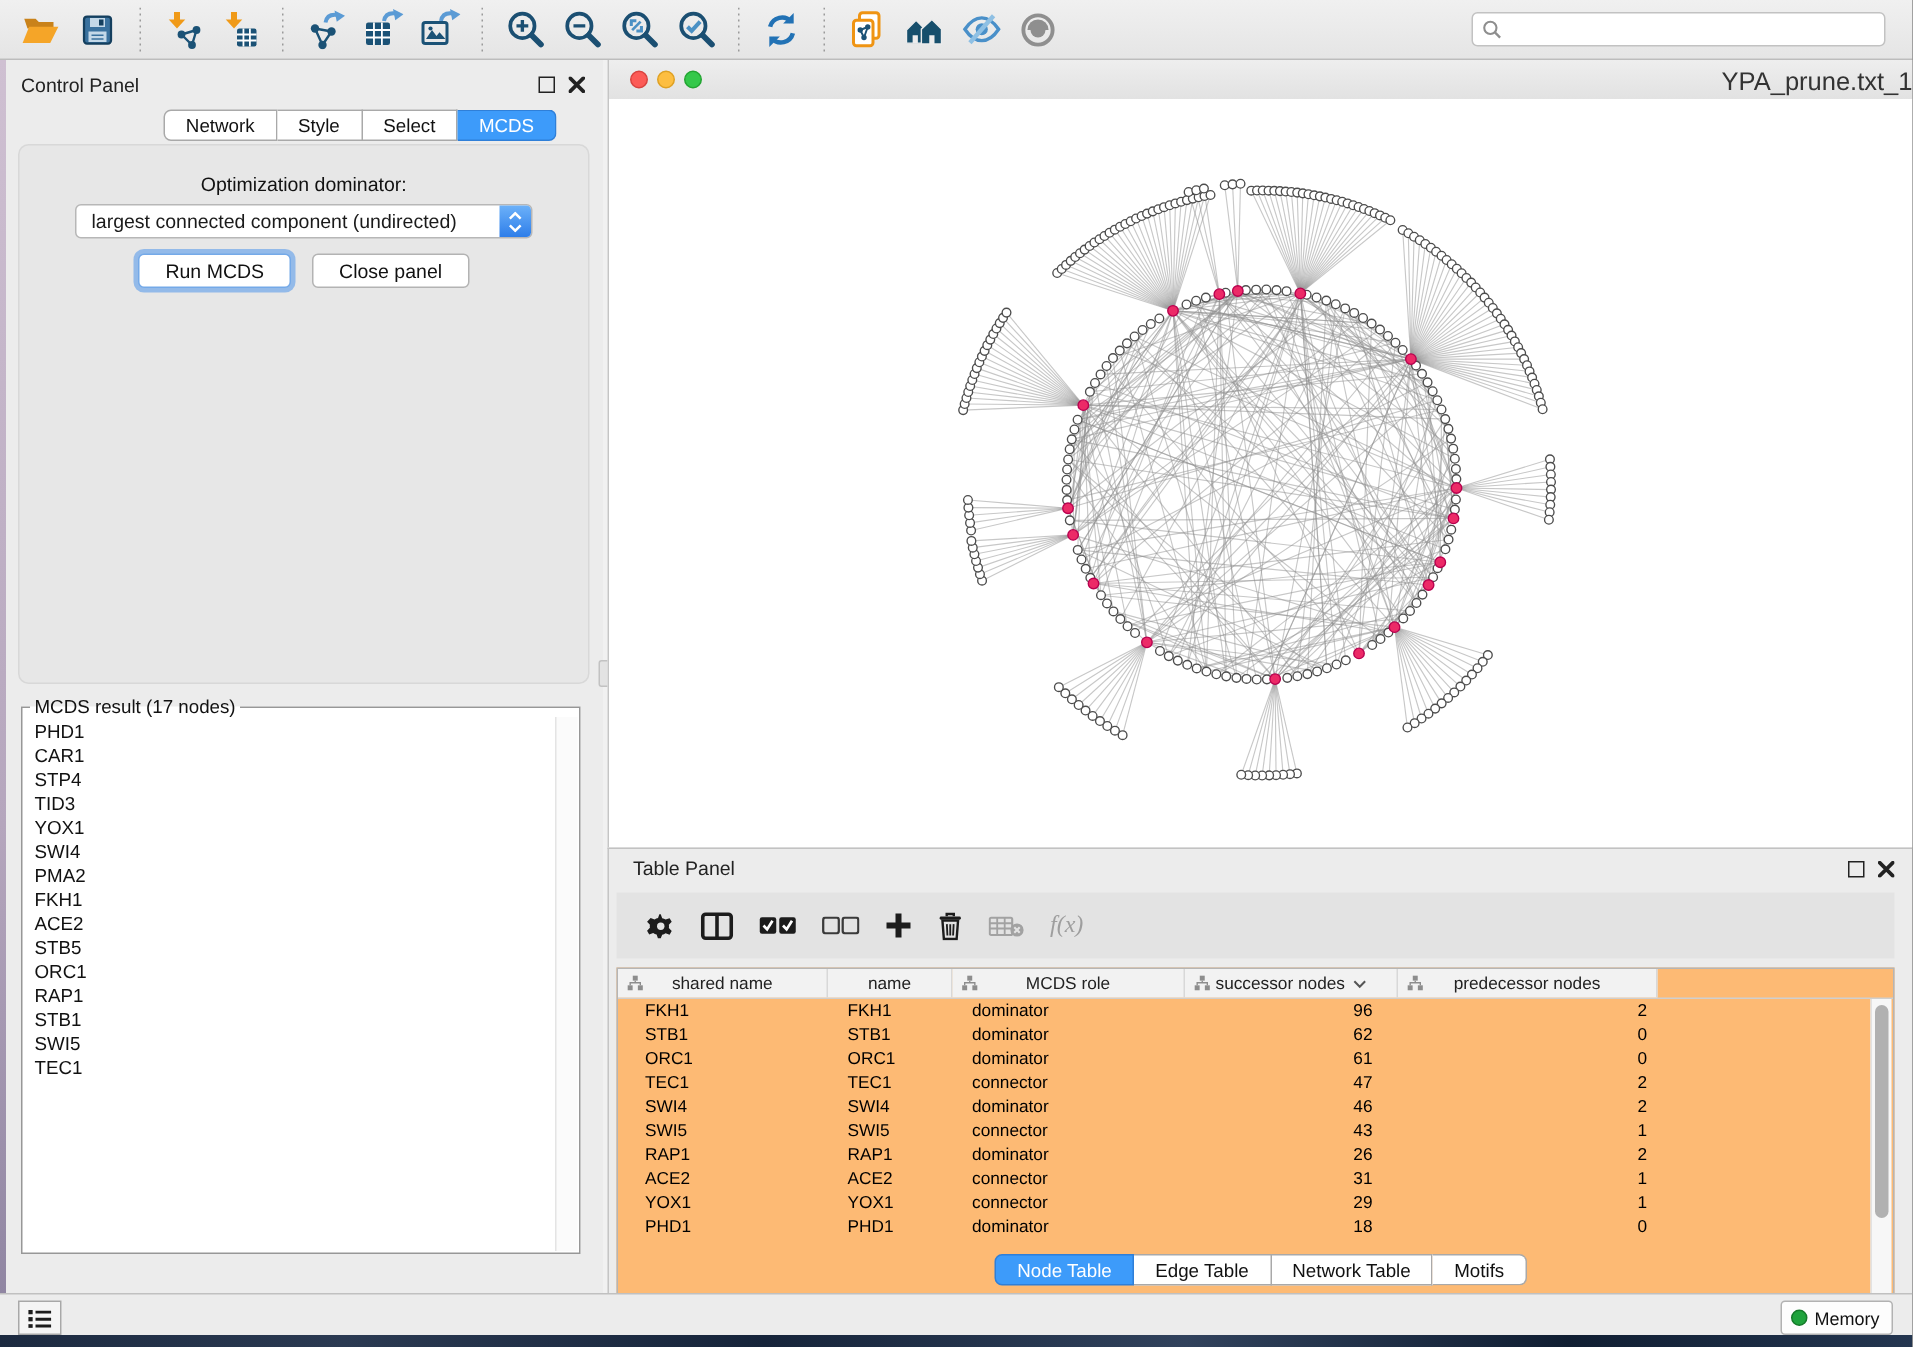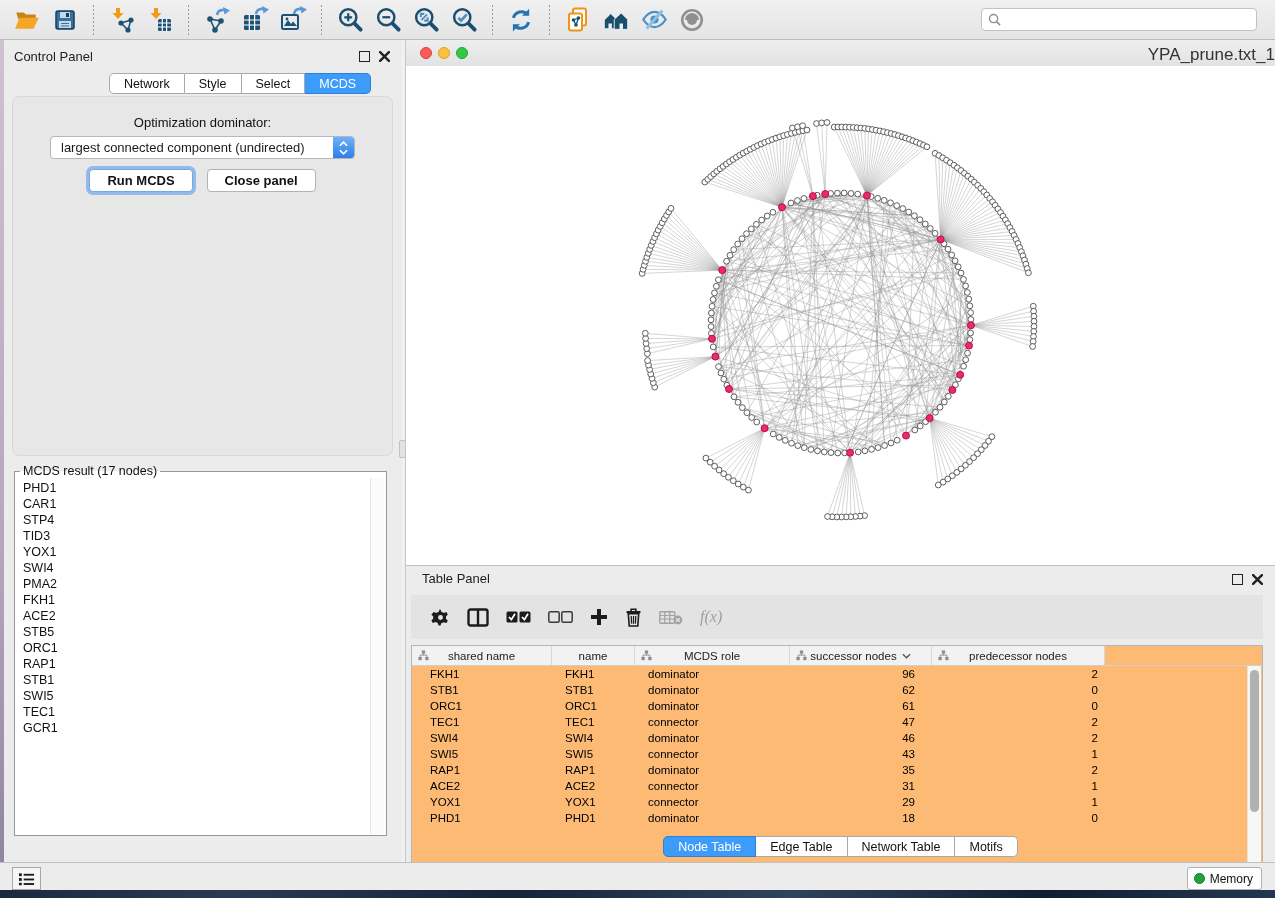--- a/index.html
+++ b/index.html
@@ -34,21 +34,21 @@
   .opt-group{position:absolute;left:8px;right:9px;top:56px;height:358px;background:#e7e7e7;
     border:1px solid #d8d8d8;border-radius:7px;}
   .opt-label{position:absolute;top:18px;left:0;right:0;text-align:center;font-size:13px;color:#111;}
   .mac-select{position:absolute;top:39px;left:37px;right:37px;height:23px;background:#fff;border:1px solid #b7b7b7;
     border-radius:4px;display:flex;align-items:center;box-sizing:border-box;}
   .mac-select .val{flex:1;font-size:13px;padding-left:10px;white-space:nowrap;overflow:hidden;}
   .mac-select .stepper{width:21px;align-self:stretch;border-radius:0 3px 3px 0;
     background:linear-gradient(#6cb1f9,#2e7ee9);display:flex;flex-direction:column;align-items:center;justify-content:center;gap:2px;}
   .btn-row{position:absolute;top:72px;left:0;right:0;display:flex;justify-content:center;gap:14px;}
   .mac-btn{height:23px;line-height:21px;box-sizing:border-box;background:#fff;border:1px solid #b3b3b3;border-radius:4px;
-    font-size:13px;padding:0 17px;color:#111;font-weight:bold;}
+    font-size:13px;padding:0 17px;color:#111;}
   .mac-btn.focused{box-shadow:0 0 0 3px rgba(64,142,235,.5);border-color:#74a9e8;}
   #mcds-fieldset{position:absolute;left:10px;right:15px;top:424px;height:372px;margin:0;padding:0;
     border:1px solid #979797;background:#fff;box-sizing:border-box;}
   #mcds-fieldset legend{font-size:12.5px;margin-left:5px;padding:0 3px;color:#111;}
   .mcds-list{position:absolute;left:0;top:2px;right:16px;bottom:0;overflow:hidden;padding-left:8px;}
   .mcds-item{font-size:12.5px;line-height:16px;color:#111;}
   .mcds-scroll{position:absolute;top:0;right:1px;bottom:1px;width:14px;background:#fbfbfb;border-left:1px solid #e4e4e4;}
   
   #split-divider{position:absolute;left:402px;top:40px;width:3px;height:822px;background:#f1f1f1;}
   #split-handle{position:absolute;left:399px;top:440px;width:9px;height:16px;background:#e3e3e3;border:1px solid #c2c2c2;border-radius:2px;}
@@ -283,21 +283,20 @@
             <div class="mcds-item">SWI4</div>
             <div class="mcds-item">PMA2</div>
             <div class="mcds-item">FKH1</div>
             <div class="mcds-item">ACE2</div>
             <div class="mcds-item">STB5</div>
             <div class="mcds-item">ORC1</div>
             <div class="mcds-item">RAP1</div>
             <div class="mcds-item">STB1</div>
             <div class="mcds-item">SWI5</div>
             <div class="mcds-item">TEC1</div>
-            <div class="mcds-item">GCR1</div>
           </div>
         <div class="mcds-scroll"></div>
       </div>
     </fieldset>
   </div>
 
   <div id="split-divider"></div>
   <div id="split-handle"></div>
 
   <div id="network-window">
@@ -1186,21 +1185,21 @@
             <div class="td c1">SWI5</div>
             <div class="td c2">SWI5</div>
             <div class="td c3">connector</div>
             <div class="td c4">43</div>
             <div class="td c5">1</div>
           </div>
           <div class="tr">
             <div class="td c1">RAP1</div>
             <div class="td c2">RAP1</div>
             <div class="td c3">dominator</div>
-            <div class="td c4">35</div>
+            <div class="td c4">26</div>
             <div class="td c5">2</div>
           </div>
           <div class="tr">
             <div class="td c1">ACE2</div>
             <div class="td c2">ACE2</div>
             <div class="td c3">connector</div>
             <div class="td c4">31</div>
             <div class="td c5">1</div>
           </div>
           <div class="tr">

